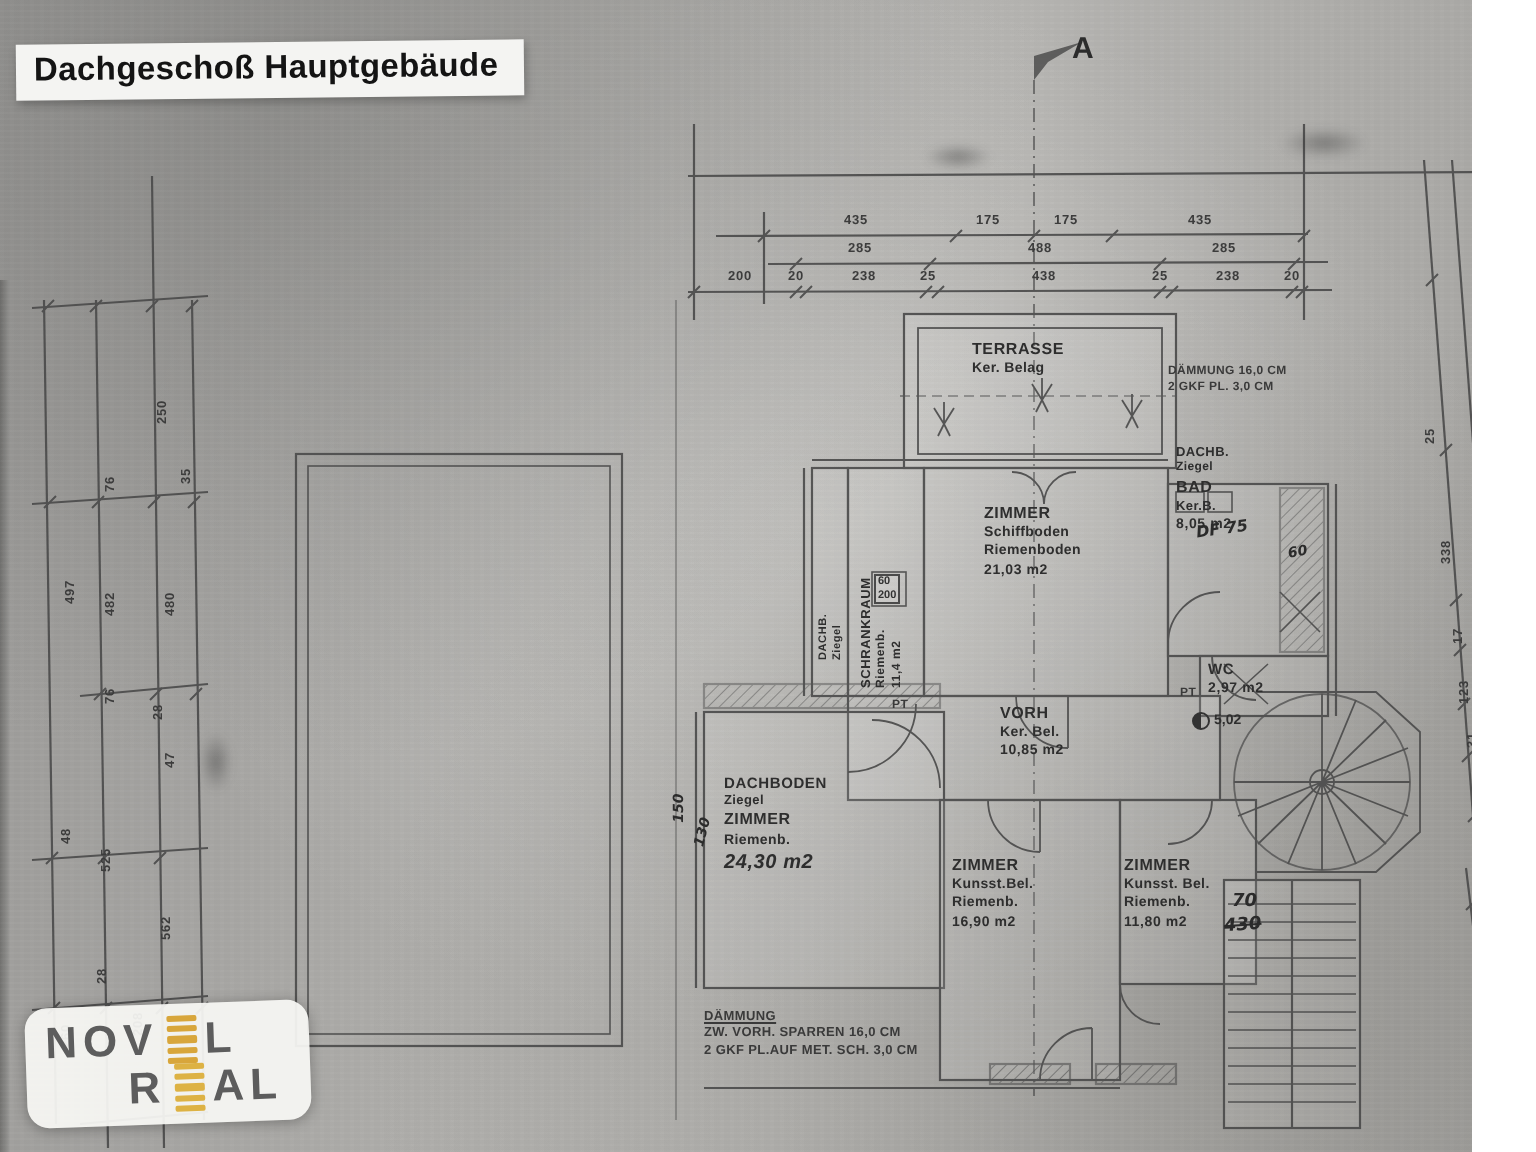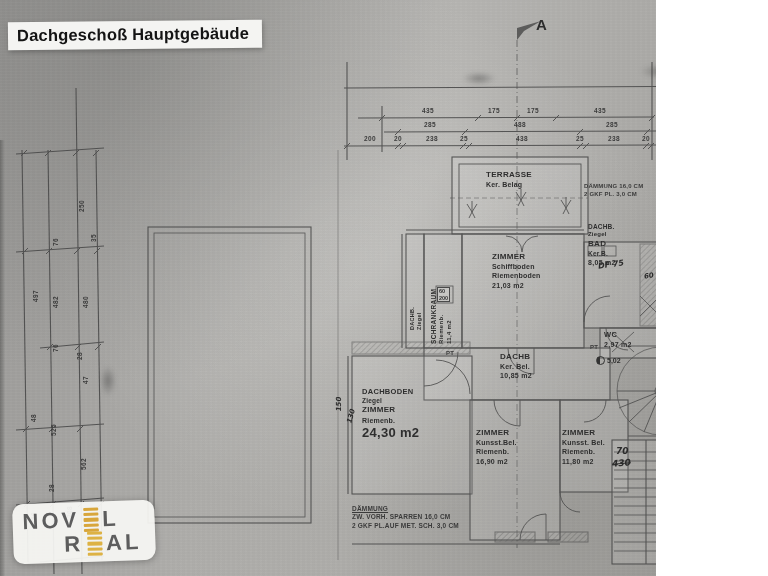--- a/index.html
+++ b/index.html
@@ -1,16 +1,16 @@
 <!DOCTYPE html>
 <html><head>
 <meta charset="utf-8">
 <style>
   html,body{margin:0;padding:0;}
-  #page{position:relative;width:656px;height:576px;overflow:hidden;
+  #page{position:relative;width:736px;height:576px;overflow:hidden;
     background:linear-gradient(100deg,#96959300 0%,#00000000 100%),#adacaa;
     font-family:"Liberation Sans",sans-serif;}
   #page::before{content:"";position:absolute;inset:0;
     background:
       radial-gradient(ellipse at 18% 8%, rgba(120,120,118,.5), rgba(0,0,0,0) 45%),
       radial-gradient(ellipse at 85% 90%, rgba(125,124,120,.35), rgba(0,0,0,0) 50%),
       radial-gradient(ellipse at 55% 45%, rgba(255,255,252,.22), rgba(0,0,0,0) 60%),
       linear-gradient(100deg,#9b9a98 0%,#b0afac 38%,#b7b6b3 58%,#a7a6a3 100%);}
   #page::after{content:"";position:absolute;inset:0;pointer-events:none;opacity:.35;
     background:repeating-linear-gradient(0deg,rgba(255,255,255,.035) 0 1px,rgba(0,0,0,.03) 1px 3px),
@@ -211,31 +211,31 @@
     <span class="s2" style="font-size:6.5px;">Ker.B.</span>
     <span class="s3">8,05 m2</span>
   </div>
 
   <div class="t" style="left:604px;top:330px;font-size:7.5px;">
     <span class="s1">WC</span>
     <span class="s3">2,97 m2</span>
   </div>
 
   <div class="t" style="left:500px;top:352px;">
-    <span class="s1">DACHB</span>
+    <span class="s1">VORH</span>
     <span class="s2">Ker. Bel.</span>
     <span class="s3">10,85 m2</span>
   </div>
 
   <div class="t" style="left:362px;top:376px;">
     <span class="s1" style="font-size:7.5px;margin-top:11px;">DACHBODEN</span>
     <span class="s2" style="font-size:6.5px;">Ziegel</span>
     <span class="s1">ZIMMER</span>
     <span class="s2">Riemenb.</span>
-    <span class="s3" style="font-size:13px;">24,30 m2</span>
+    <span class="s3" style="font-size:10px;font-style:italic;">24,30 m2</span>
   </div>
 
   <div class="t" style="left:476px;top:428px;">
     <span class="s1">ZIMMER</span>
     <span class="s2">Kunsst.Bel.</span>
     <span class="s2">Riemenb.</span>
     <span class="s3">16,90 m2</span>
   </div>
 
   <div class="t" style="left:562px;top:428px;">

